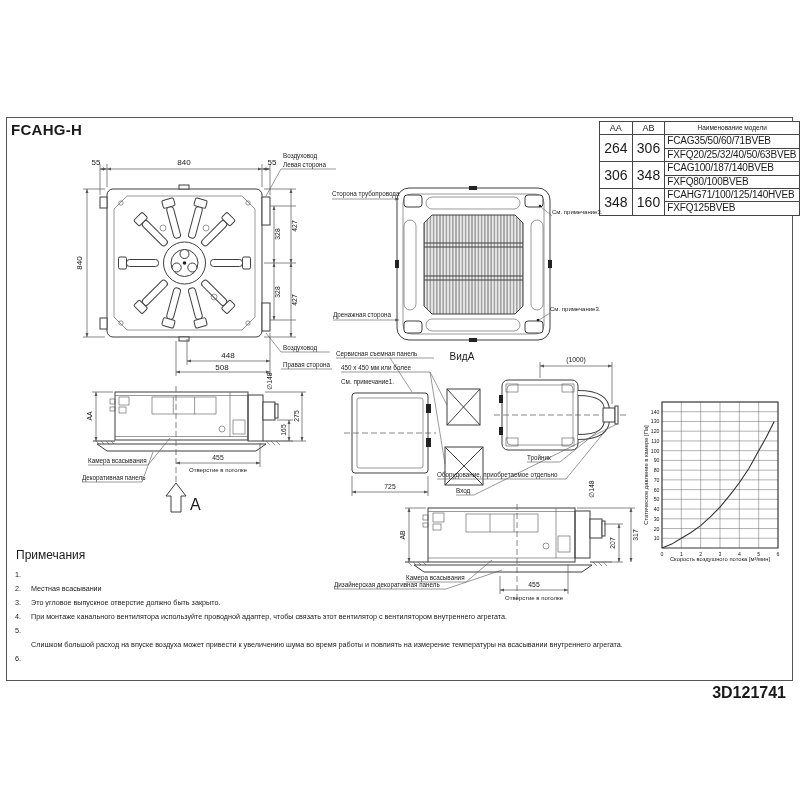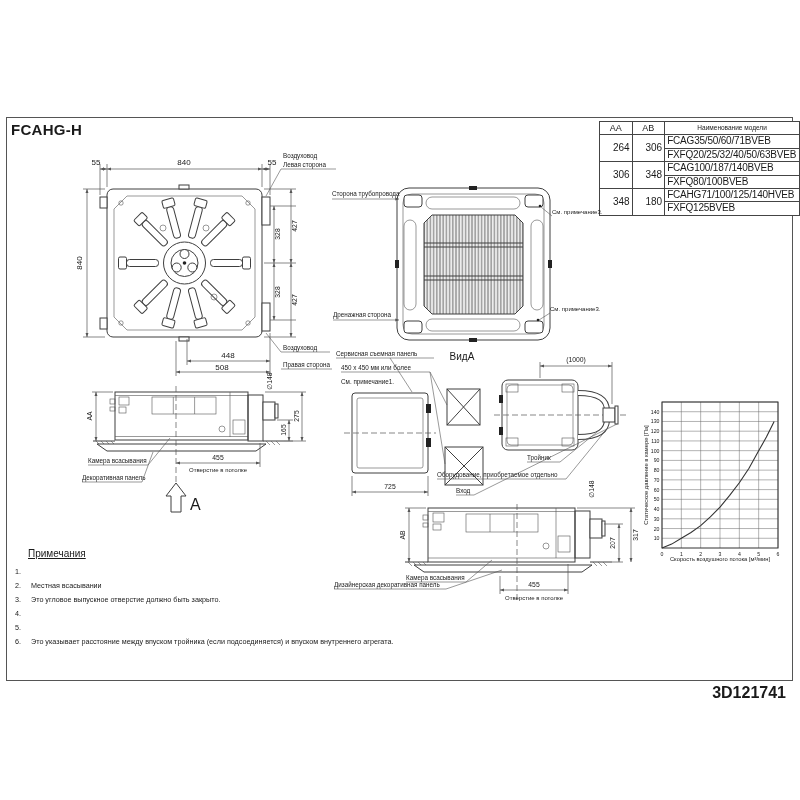--- a/index.html
+++ b/index.html
@@ -4,24 +4,24 @@
 <style>
   html,body{margin:0;padding:0;background:#fff;}
   .page{position:relative;width:800px;height:800px;background:#fff;font-family:"Liberation Sans",sans-serif;color:#1a1a1a;overflow:hidden;}
   .frame{position:absolute;left:6px;top:117px;width:787px;height:564px;border:1.2px solid #555;box-sizing:border-box;}
   .title{position:absolute;left:11px;top:121px;font-size:15px;font-weight:bold;letter-spacing:.3px;}
   .docnum{position:absolute;right:14px;top:640px;font-size:16px;font-weight:bold;margin-top:44px;}
   table.model-table{position:absolute;left:599px;top:121px;border-collapse:collapse;table-layout:fixed;}
   table.model-table th,table.model-table td{border:1px solid #444;padding:0 2px;line-height:12.4px;height:12.4px;white-space:nowrap;background:#fff;}
   table.model-table th.sm{font-size:6.5px;font-weight:normal;text-align:center;width:130px;}
   table.model-table th.ab{font-size:9px;font-weight:normal;text-align:center;width:30px;}
-  table.model-table td.num{font-size:10px;text-align:right;}
+  table.model-table td.num{font-size:14px;text-align:center;}
   table.model-table td.model{font-size:10px;letter-spacing:-0.2px;}
   .notes{position:absolute;left:15px;top:548px;width:630px;}
-  .notes .heading{font-size:10px;margin:0 0 9px 13px;text-decoration:underline;}
+  .notes .heading{font-size:12px;margin:0 0 9px 1px;}
   .note-row{display:flex;margin-bottom:5.6px;line-height:8.4px;}
   .note-num{width:16px;font-size:7.2px;flex:none;}
   .note-text{font-size:7.2px;}
   svg text{fill:#1a1a1a;}
   .ln{stroke:#3f3f3f;stroke-width:1;fill:none;}
   .lnf{stroke:#3f3f3f;stroke-width:1;fill:#fff;}
   .thin{stroke:#555;stroke-width:.6;fill:none;}
   .dim{stroke:#555;stroke-width:.7;fill:none;}
   .dash{stroke:#555;stroke-width:.7;fill:none;stroke-dasharray:6 3;}
   .blk{fill:#222;stroke:none;}
@@ -63,21 +63,21 @@
         <tr>
           <td rowspan="2" class="num">306</td>
           <td rowspan="2" class="num">348</td>
           <td class="model">FCAG100/187/140BVEB</td>
         </tr>
         <tr>
           <td class="model">FXFQ80/100BVEB</td>
         </tr>
         <tr>
           <td rowspan="2" class="num">348</td>
-          <td rowspan="2" class="num">180</td>
+          <td rowspan="2" class="num">160</td>
           <td class="model">FCAHG71/100/125/140HVEB</td>
         </tr>
         <tr>
           <td class="model">FXFQ125BVEB</td>
         </tr>
       </tbody>
   </table>
 
   <svg width="800" height="800" viewBox="0 0 800 800" style="position:absolute;left:0;top:0;">
     <defs>
@@ -453,25 +453,29 @@
         <div class="note-row">
           <span class="note-num">2.</span>
           <span class="note-text">Местная всасывании</span>
         </div>
         <div class="note-row">
           <span class="note-num">3.</span>
           <span class="note-text">Это угловое выпускное отверстие должно быть закрыто.</span>
         </div>
         <div class="note-row">
           <span class="note-num">4.</span>
+          <span class="note-text">При монтаже канального вентилятора используйте проводной адаптер, чтобы связать этот вентилятор с вентилятором внутреннего агрегата.</span>
         </div>
         <div class="note-row">
           <span class="note-num">5.</span>
         </div>
         <div class="note-row">
+          <span class="note-num"></span>
+          <span class="note-text">Слишком большой расход на впуске воздуха может привести к увеличению шума во время работы и повлиять на измерение температуры на всасывании внутреннего агрегата.</span>
+        </div>
+        <div class="note-row">
           <span class="note-num">6.</span>
-          <span class="note-text">Это указывает расстояние между впуском тройника (если подсоединяется) и впуском внутреннего агрегата.</span>
         </div>
       </div>
   </div>
 
   <div class="docnum">3D121741</div>
 </div>
 
 </body></html>

